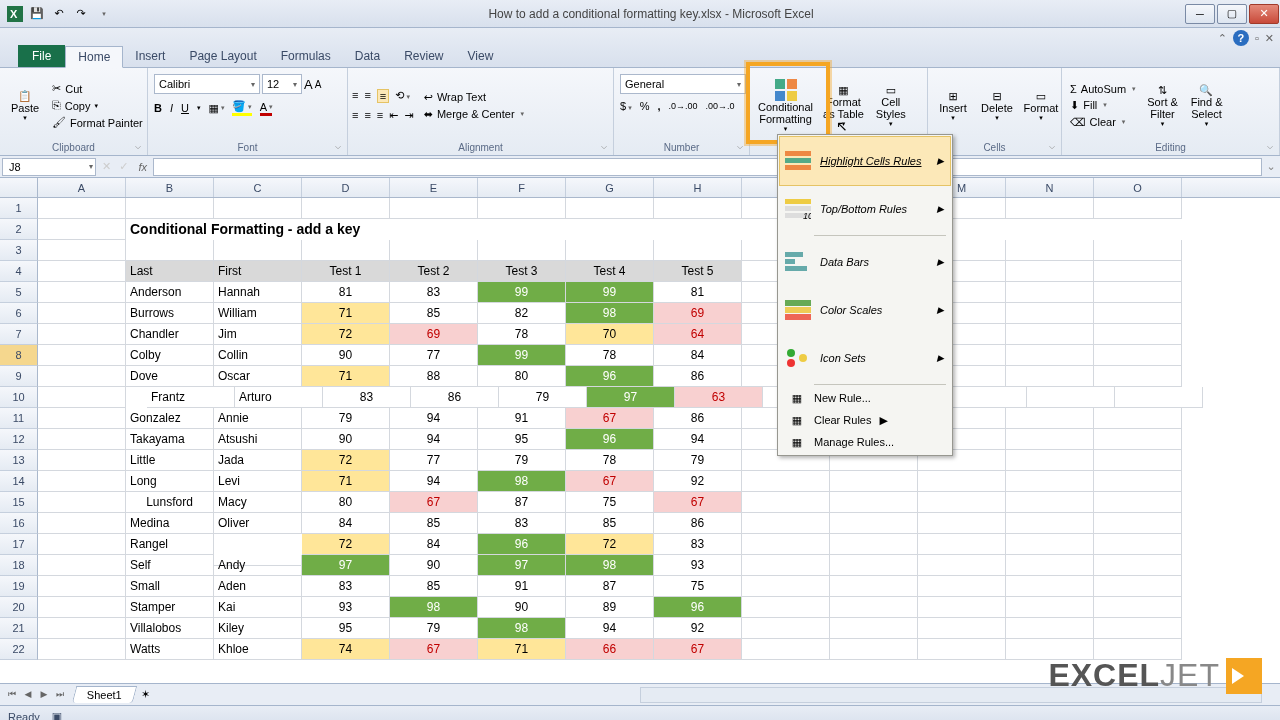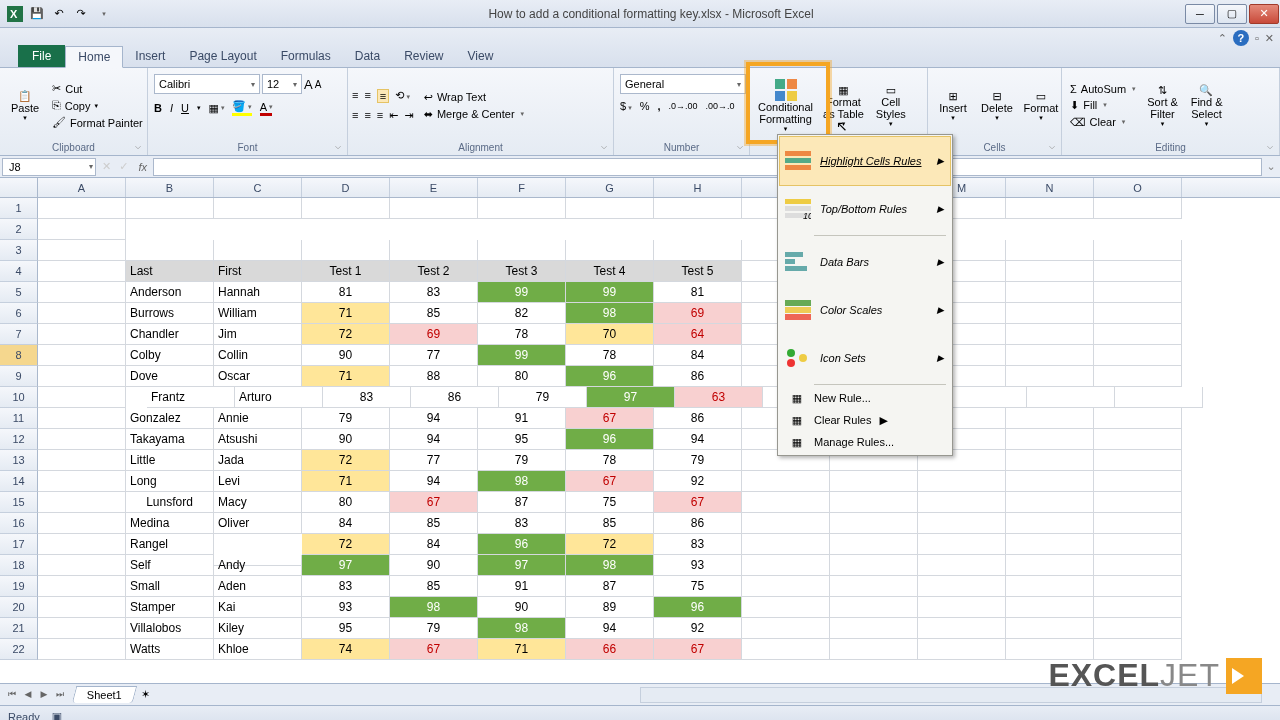--- a/index.html
+++ b/index.html
@@ -426,20 +426,21 @@
         <div class="cell " style="width: 88px;"></div>
         <div class="cell " style="width: 88px;"></div>
         <div class="cell " style="width: 88px;"></div>
         <div class="cell " style="width: 88px;"></div>
         <div class="cell " style="width: 88px;"></div>
         <div class="cell " style="width: 88px;"></div>
       </div>
       <div class="row">
         <div class="rh">2</div>
         <div class="cell " style="width: 88px;"></div>
+        <div class="cell bold" style="width: 600px; border: none;">Conditional Formatting - add a key</div>
       </div>
       <div class="row">
         <div class="rh">3</div>
         <div class="cell " style="width: 88px;"></div>
         <div class="cell " style="width: 88px;"></div>
         <div class="cell " style="width: 88px;"></div>
         <div class="cell " style="width: 88px;"></div>
         <div class="cell " style="width: 88px;"></div>
         <div class="cell " style="width: 88px;"></div>
         <div class="cell " style="width: 88px;"></div>

